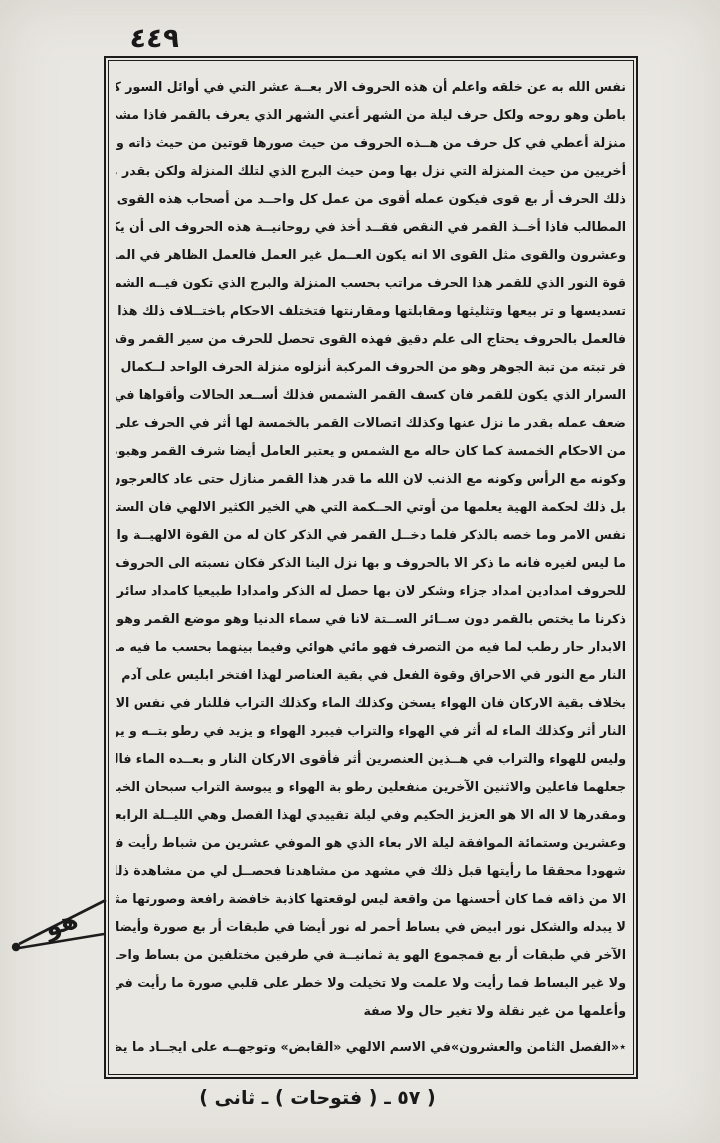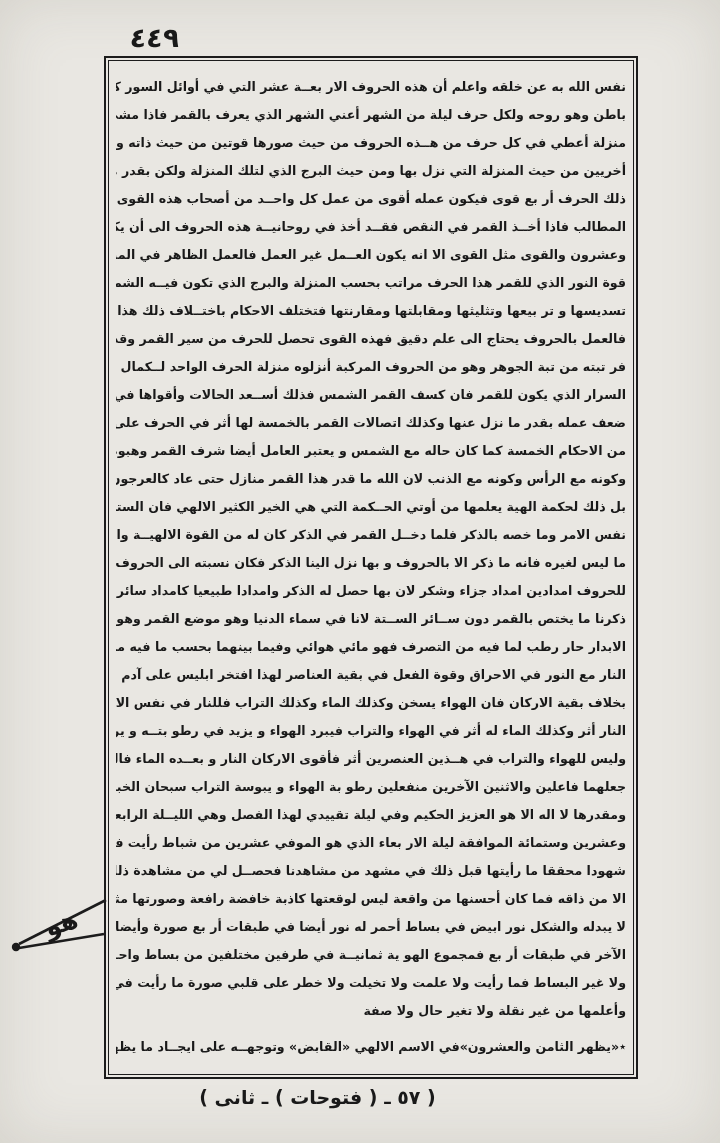--- a/index.html
+++ b/index.html
@@ -124,21 +124,21 @@
           <div class="line">وعشرين وستمائة الموافقة ليلة الار بعاء الذي هو الموفي عشرين من شباط رأيت في الواقعة ظاهر الهو ية الالهية و باطنها</div>
           <div class="line">شهودا محققا ما رأيتها قبل ذلك في مشهد من مشاهدنا فحصــل لي من مشاهدة ذلك من العلم واللذة والابتهاج ما لا يعرفه</div>
           <div class="line">الا من ذاقه فما كان أحسنها من واقعة ليس لوقعتها كاذبة خافضة رافعة وصورتها مثالا في الهــامش كما هو فن صوره</div>
           <div class="line">لا يبدله والشكل نور ابيض في بساط أحمر له نور أيضا في طبقات أر بع صورة وأيضا روحها في ذلك البساط في الطرف</div>
           <div class="line">الآخر في طبقات أر بع فمجموع الهو ية ثمانيــة في طرفين مختلفين من بساط واحــد فأطراف البساط ما هي البساط</div>
           <div class="line">ولا غير البساط فما رأيت ولا علمت ولا تخيلت ولا خطر على قلبي صورة ما رأيت في هــذه الهو ية ثم انها لها حركة خفية في ذاتها أراها</div>
           <div class="line">وأعلمها من غير نقلة ولا تغير حال ولا صفة</div>
         </div>
 
       <div class="footer-line">
-        <span class="seg"><span>٭</span><span>«يظهر الثامن والعشرون»</span></span>
+        <span class="seg"><span>٭</span><span>«الفصل الثامن والعشرون»</span></span>
         <span class="seg">في الاسم الالهي «القابض» وتوجهــه على ايجــاد ما يظهر في الاثير من ذوات الاذناب</span>
       </div>
 
     </div>
   </div>
 
   <div class="imprint">( ٥٧ ـ ( فتوحات ) ـ ثانى )</div>
 
 </div>
 

